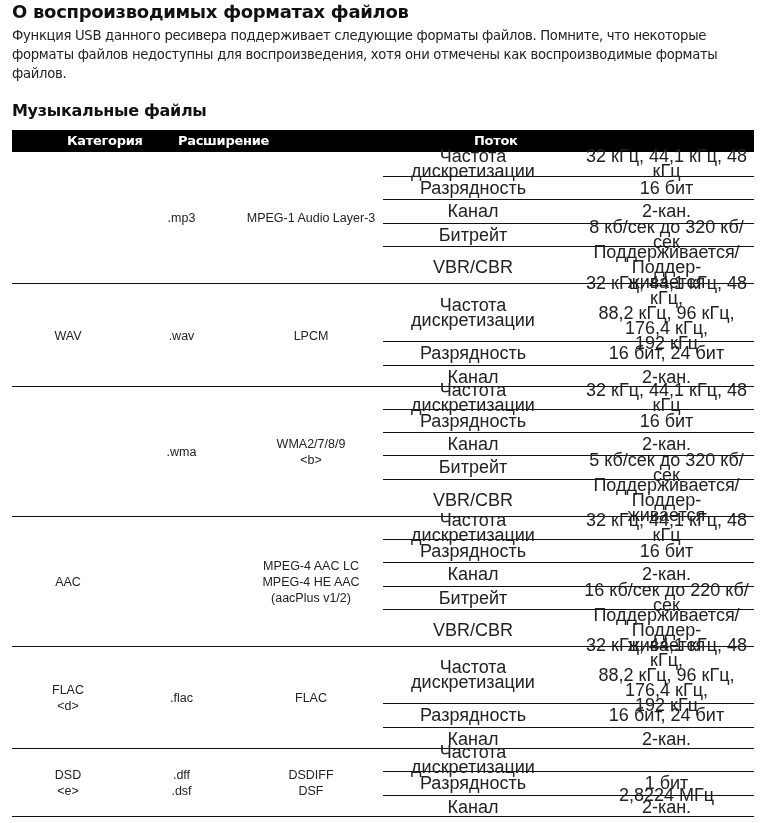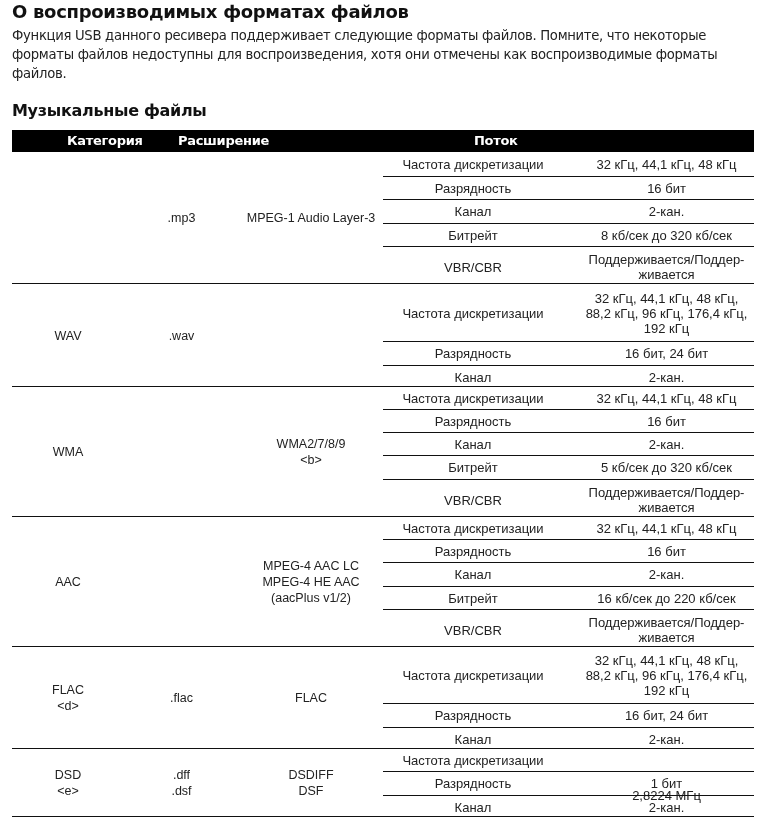--- a/index.html
+++ b/index.html
@@ -47,21 +47,21 @@
   .gcell .inner { white-space: pre-line; }
   .c-cat { left: 0; width: 112px; }
   .c-ext { left: 112px; width: 115px; }
   .c-stream { left: 227px; width: 144px; }
   .subrows { position: absolute; left: 371px; right: 0; top: 0; bottom: 0; display: flex; flex-direction: column; }
   .subrow { position: relative; border-bottom: 1.5px solid #111; flex: none; }
   .subrow:last-child { border-bottom: none; }
   .s-label, .s-val {
     position: absolute; top: 0; bottom: 0;
     display: flex; align-items: center; justify-content: center;
-    text-align: center; font-size: 13px; line-height: 15px; color: #222;
+    text-align: center; font-size: 18px; line-height: 15px; color: #222;
   }
   .s-label { left: 0; width: 180px; }
   .s-val { left: 196px; right: 0; }
 </style>
 </head>
 <body>
 
 <div class="title">О воспроизводимых форматах файлов</div>
 <div class="intro">Функция USB данного ресивера поддерживает следующие форматы файлов. Помните, что некоторые форматы файлов недоступны для воспроизведения, хотя они отмечены как воспроизводимые форматы файлов.</div>
 <div class="subtitle">Музыкальные файлы</div>
@@ -104,40 +104,43 @@
         </div>
       </div>
     </div>
     <div class="group" style="top: 285px; height: 101px;">
       <div class="gcell c-cat">
         <span class="inner">WAV</span>
       </div>
       <div class="gcell c-ext">
         <span class="inner">.wav</span>
       </div>
+      <div class="gcell c-stream">
+        <span class="inner">LPCM</span>
+      </div>
       <div class="subrows">
         <div class="subrow" style="height: 56px;">
           <div class="s-label">Частота дискретизации</div>
           <div class="s-val" style="white-space: pre-line;">32 кГц, 44,1 кГц, 48 кГц,
 88,2 кГц, 96 кГц, 176,4 кГц,
 192 кГц</div>
         </div>
         <div class="subrow" style="height: 23px;">
           <div class="s-label">Разрядность</div>
           <div class="s-val" style="white-space: pre-line;">16 бит, 24 бит</div>
         </div>
         <div class="subrow" style="height: 22px;">
           <div class="s-label">Канал</div>
           <div class="s-val" style="white-space: pre-line;">2-кан.</div>
         </div>
       </div>
     </div>
     <div class="group" style="top: 387px; height: 129px;">
-      <div class="gcell c-cat">
-        <span class="inner">WMA</span>
+      <div class="gcell c-ext">
+        <span class="inner">.wma</span>
       </div>
       <div class="gcell c-stream">
         <span class="inner">WMA2/7/8/9
 &lt;b&gt;</span>
       </div>
       <div class="subrows">
         <div class="subrow" style="height: 22px;">
           <div class="s-label">Частота дискретизации</div>
           <div class="s-val" style="white-space: pre-line;">32 кГц, 44,1 кГц, 48 кГц</div>
         </div>

